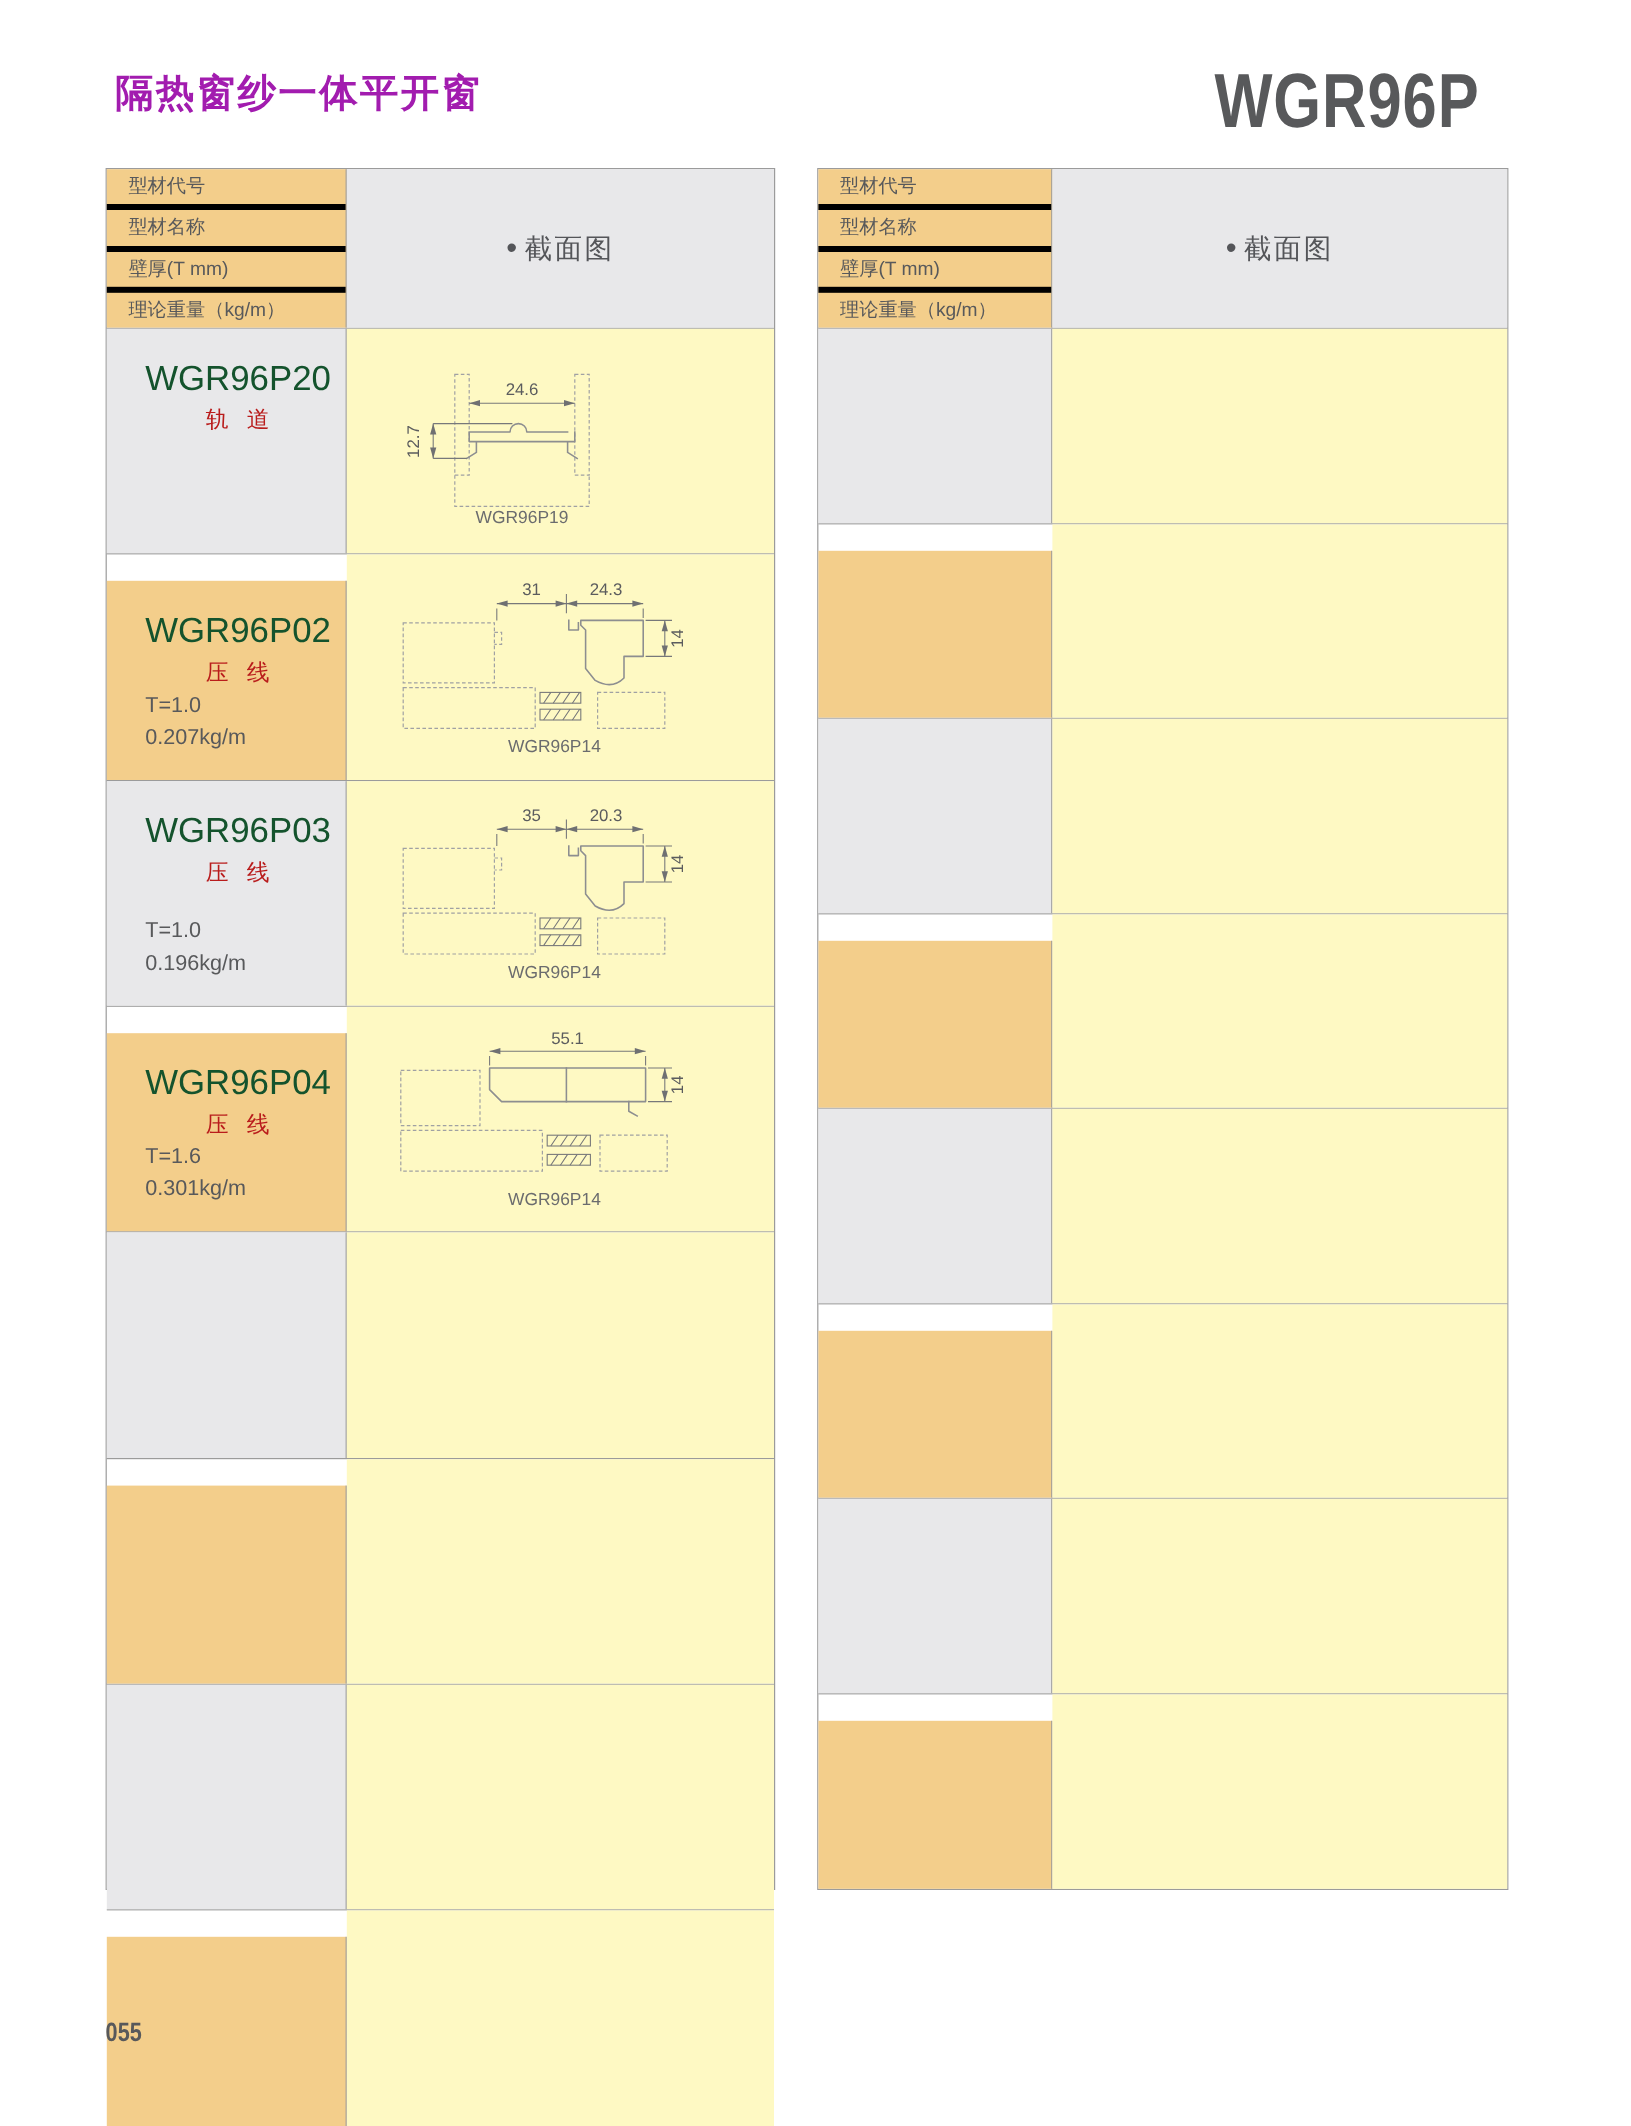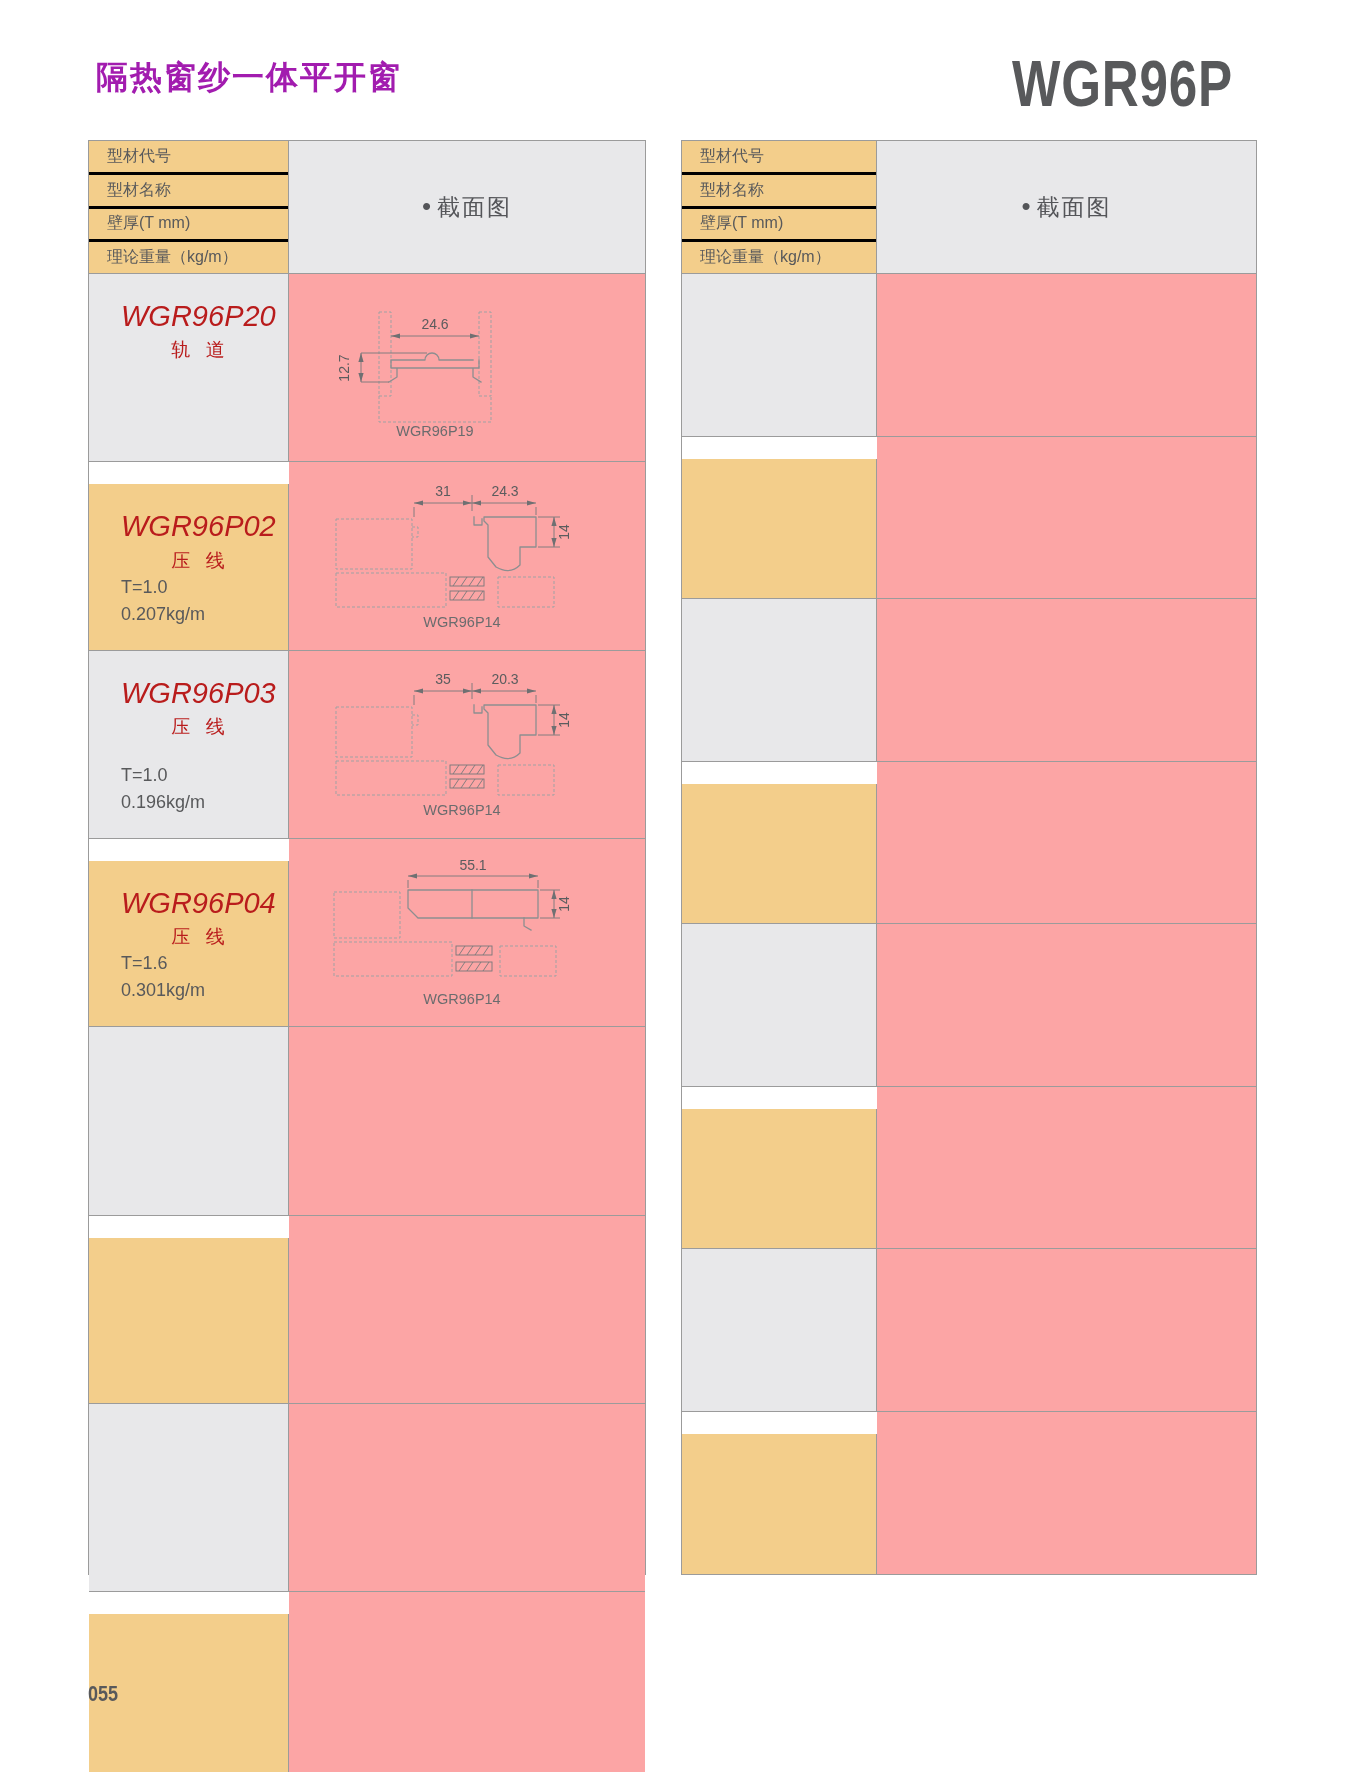--- a/index.html
+++ b/index.html
@@ -16,36 +16,36 @@
   
   .ptable{position:absolute;top:140px;height:1435px;border:1px solid #9B9B9B;box-sizing:border-box;
     background:#fff;display:flex;flex-direction:column;}
   .ptable.left{left:88px;width:558px;}
   .ptable.right{left:681px;width:576px;}
 
   .thead{display:flex;flex:0 0 132px;border-bottom:1px solid #9B9B9B;}
   .thead-left{display:flex;flex-direction:column;background:#F3CE8B;border-right:1px solid #9B9B9B;box-sizing:border-box;}
   .ptable.left  .thead-left,.ptable.left  .cell-label{width:200px;}
   .ptable.right .thead-left,.ptable.right .cell-label{width:195px;}
-  .hcell{flex:1;display:flex;align-items:center;padding-left:18px;font-size:16px;color:#58595B;border-bottom:3px solid #000000;box-sizing:border-box;}
+  .hcell{flex:1;display:flex;align-items:center;padding-left:18px;font-size:16px;color:#58595B;border-bottom:5px solid #000000;box-sizing:border-box;}
   .hcell:last-child{border-bottom:none;}
   .thead-right{flex:1;background:#E8E8EA;display:flex;align-items:center;justify-content:center;}
   .section-title{font-size:23px;letter-spacing:2px;color:#545559;font-weight:500;display:flex;align-items:center;gap:4px;}
   .bullet{font-size:26px;line-height:0;position:relative;top:-1px;}
 
   .tbody{flex:1;display:grid;grid-template-rows:repeat(8,1fr);}
   .trow{display:flex;border-bottom:1px solid #9B9B9B;box-sizing:border-box;}
   .trow:last-child{border-bottom:none;}
   .cell-label{border-right:1px solid #9B9B9B;box-sizing:border-box;display:flex;flex-direction:column;
     padding:26px 8px 12px 32px;}
   .bg-gray{background:#E8E8EA;}
   .bg-orange{background:#F3CE8B;margin-top:22px;}
-  .cell-diagram{flex:1;background:#fca5a5;display:flex;align-items:center;justify-content:center;}
-
-  .pcode{font-size:29px;line-height:1.15;color:#b91c1c;font-weight:500;font-style:italic;}
+  .cell-diagram{flex:1;background:#fef9c3;display:flex;align-items:center;justify-content:center;}
+
+  .pcode{font-size:29px;line-height:1.15;color:#14532d;font-weight:500;}
   .pname{font-size:19px;letter-spacing:5px;margin-top:4px;color:#b91c1c;text-align:center;}
   .pspecs{margin-top:auto;font-size:18px;line-height:1.5;color:#58595B;padding-bottom:10px;}
 
   
   svg{display:block;}
   .sl{stroke:#8D8E90;fill:none;stroke-width:1.3;stroke-linejoin:round;stroke-linecap:square;}
   .dl{stroke:#A0A1A3;fill:none;stroke-width:1;stroke-dasharray:3 2;}
   .tn{stroke:#77787A;fill:none;stroke-width:0.9;}
   .ar{fill:#6F7072;stroke:none;}
   .dim-text{fill:#5B5C5E;font-size:14px;font-family:"Liberation Sans",sans-serif;}

